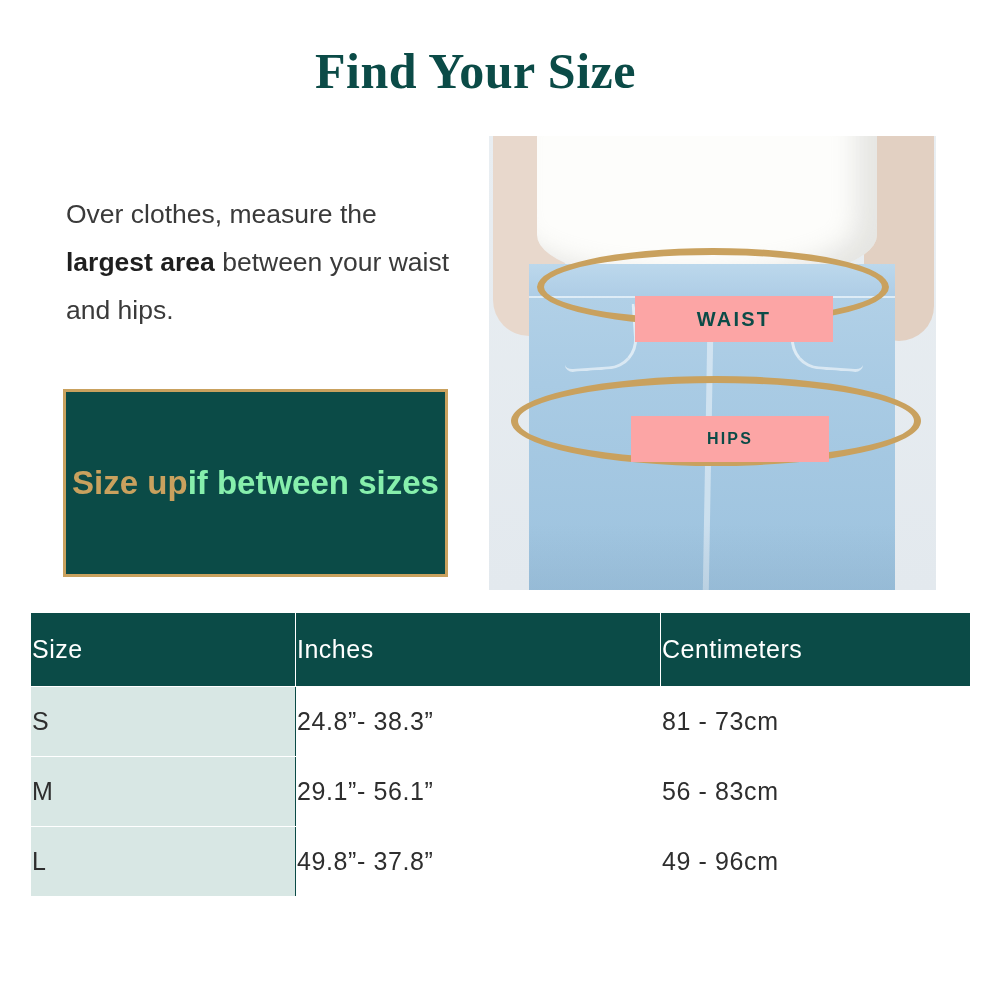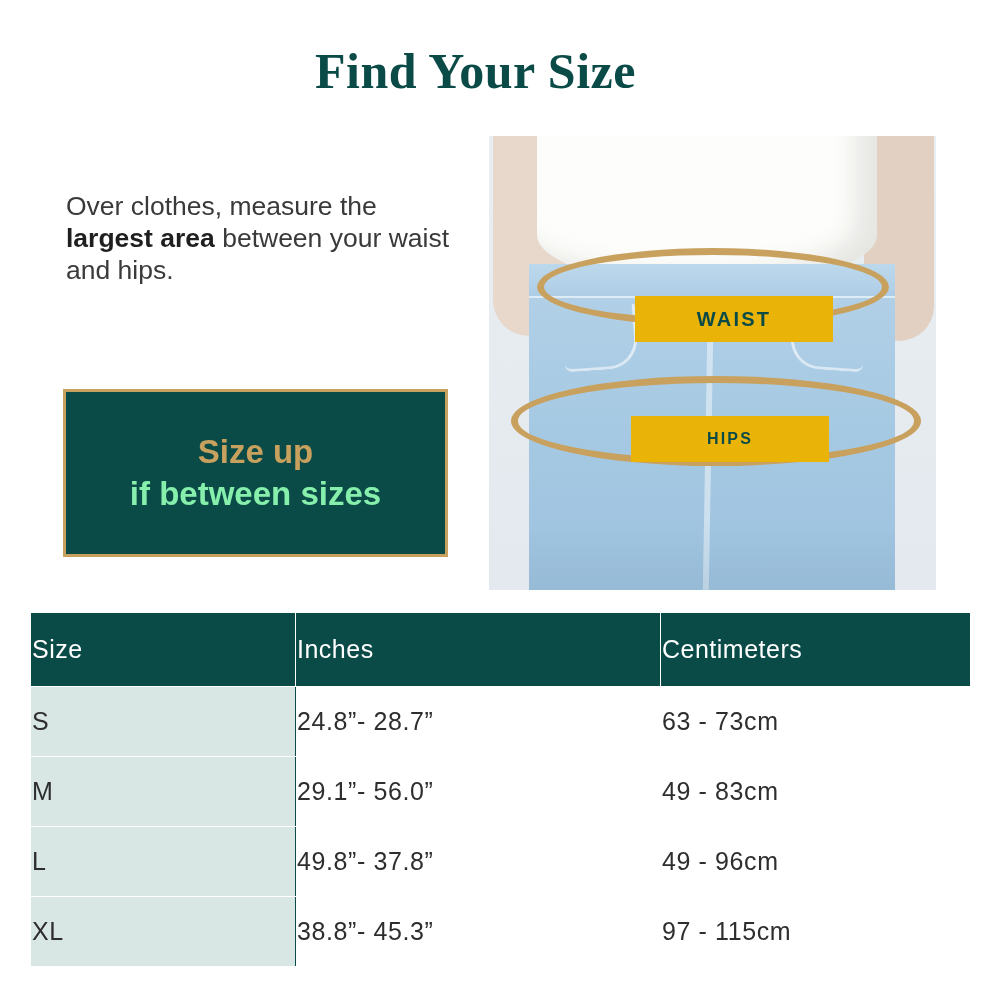--- a/index.html
+++ b/index.html
@@ -33,38 +33,38 @@
     letter-spacing: 0.5px;
   }
 
   
   .instructions {
     position: absolute;
     top: 190px;
     left: 66px;
     width: 400px;
     font-size: 26.5px;
-    line-height: 32px;
+    line-height: 48px;
     color: #3a3a3a;
     font-weight: 400;
   }
   .instructions .strong { font-weight: 700; color: #1f1f1f; }
 
   
   .callout {
     position: absolute;
     left: 63px;
     top: 389px;
     width: 385px;
-    height: 168px;
+    height: 188px;
     background: #0b4b47;
     border: 3px solid #c9a15e;
     padding: 4px;
     display: flex;
-    flex-direction: column;
+    flex-direction: row;
     align-items: center;
     justify-content: center;
     text-align: center;
   }
   .callout-line1 {
     font-size: 33px;
     font-weight: 700;
     color: #c9a15e;
     line-height: 42px;
   }
@@ -166,21 +166,21 @@
   .loop-waist {
     left: 48px; top: 112px;
     width: 352px; height: 78px;
   }
   .loop-hips {
     left: 22px; top: 240px;
     width: 410px; height: 90px;
   }
   .tag {
     position: absolute;
-    background: #eab308;
+    background: #fca5a5;
     color: #0b4b47;
     font-weight: 700;
     letter-spacing: 2.2px;
     display: flex;
     align-items: center;
     justify-content: center;
   }
   .tag-waist {
     left: 146px; top: 160px;
     width: 198px; height: 46px;
@@ -275,34 +275,29 @@
     <thead>
       <tr>
         <th>Size</th>
         <th>Inches</th>
         <th>Centimeters</th>
       </tr>
     </thead>
     <tbody>
       <tr>
         <td class="size-col">S</td>
-        <td class="val-col">24.8”- 28.7”</td>
-        <td class="val-col">63 - 73cm</td>
+        <td class="val-col">24.8”- 38.3”</td>
+        <td class="val-col">81 - 73cm</td>
       </tr>
       <tr>
         <td class="size-col">M</td>
-        <td class="val-col">29.1”- 56.0”</td>
-        <td class="val-col">49 - 83cm</td>
+        <td class="val-col">29.1”- 56.1”</td>
+        <td class="val-col">56 - 83cm</td>
       </tr>
       <tr>
         <td class="size-col">L</td>
         <td class="val-col">49.8”- 37.8”</td>
         <td class="val-col">49 - 96cm</td>
       </tr>
-      <tr>
-        <td class="size-col">XL</td>
-        <td class="val-col">38.8”- 45.3”</td>
-        <td class="val-col">97 - 115cm</td>
-      </tr>
     </tbody>
   </table>
 
 </div>
 
 </body></html>

